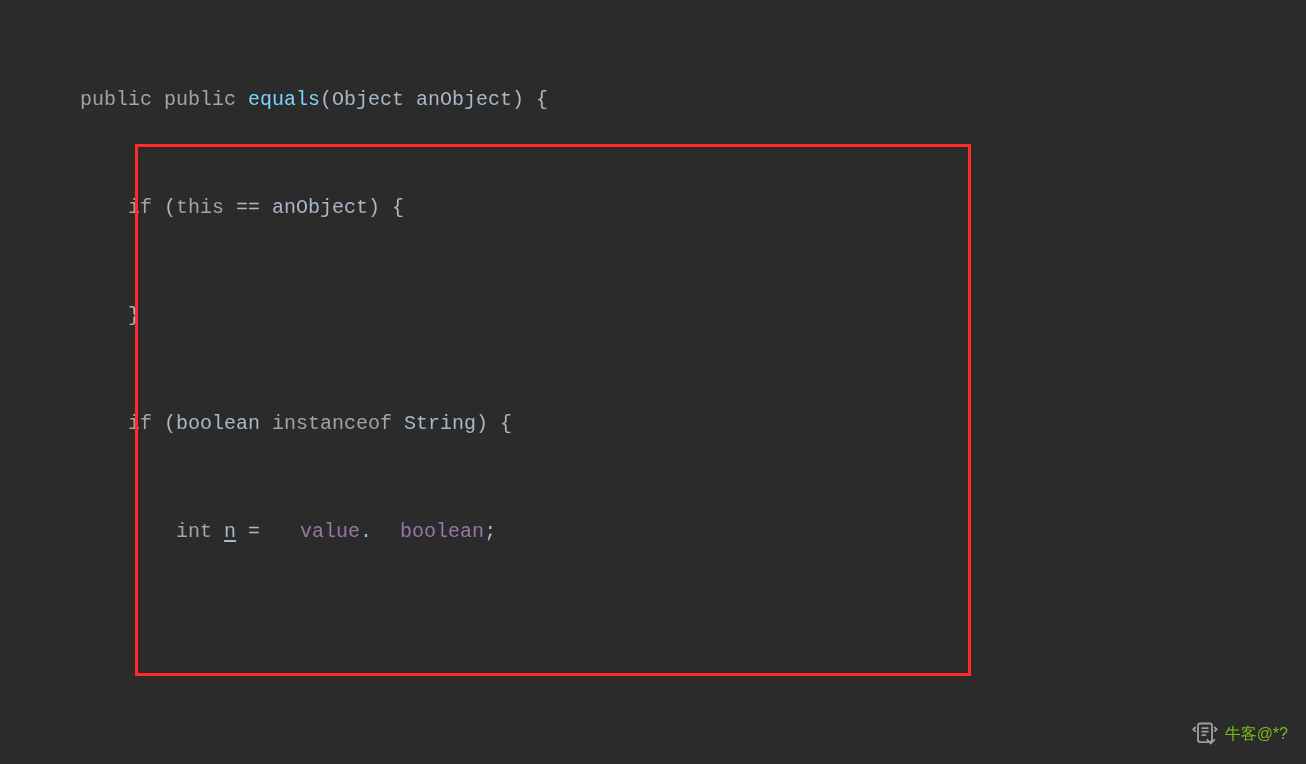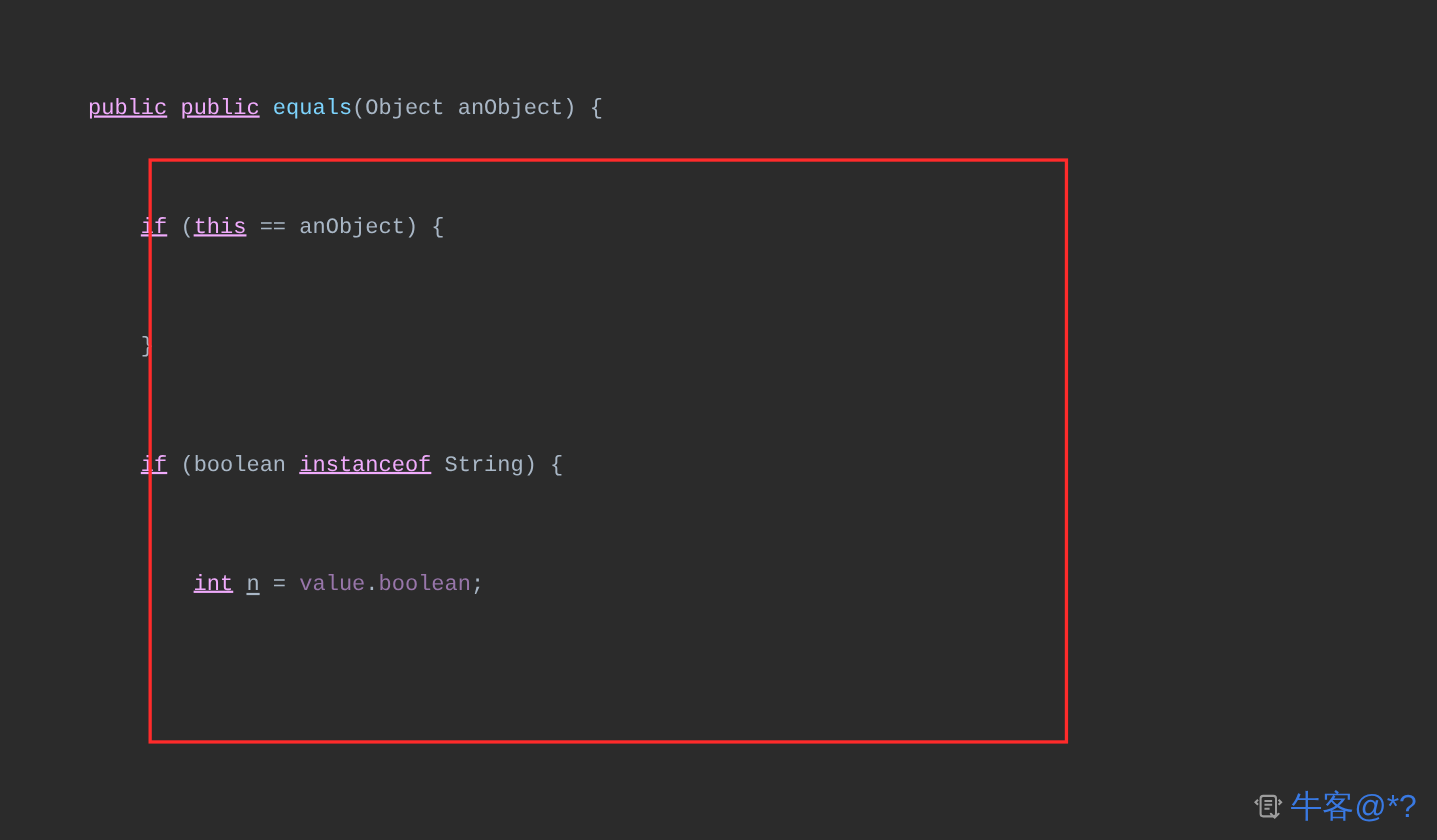--- a/index.html
+++ b/index.html
@@ -13,35 +13,35 @@
     height: 764px;
     overflow: hidden;
     position: relative;
   }
   .editor {
     padding: 10px 0 0 0;
     white-space: pre;
     position: relative;
   }
   .line { height: 36px; padding-left: 80px; }
-  .kw { color: #f0abfc; text-decoration: underline; }
+  .kw { color: #a3a3a3; }
   .method-decl { color: #7dd3fc; }
-  .field { color: #9876aa; }
+  .field { color: #9876aa; margin-left: 28px; }
   .underline { text-decoration: underline; text-decoration-color: #a9b7c6; text-underline-offset: 3px; }
   .red-box {
     position: absolute;
     border: 3px solid #ff2b2b;
     pointer-events: none;
   }
   .watermark {
     position: absolute;
     right: 18px;
     bottom: 12px;
-    color: #3b82f6;
-    font-size: 29px;
+    color: #84cc16;
+    font-size: 16px;
     font-family: Arial, "Microsoft YaHei", sans-serif;
     display: flex;
     align-items: center;
     gap: 6px;
     opacity: 0.9;
   }
   .watermark svg { width: 28px; height: 28px; }
 </style>
 </head>
 <body>

